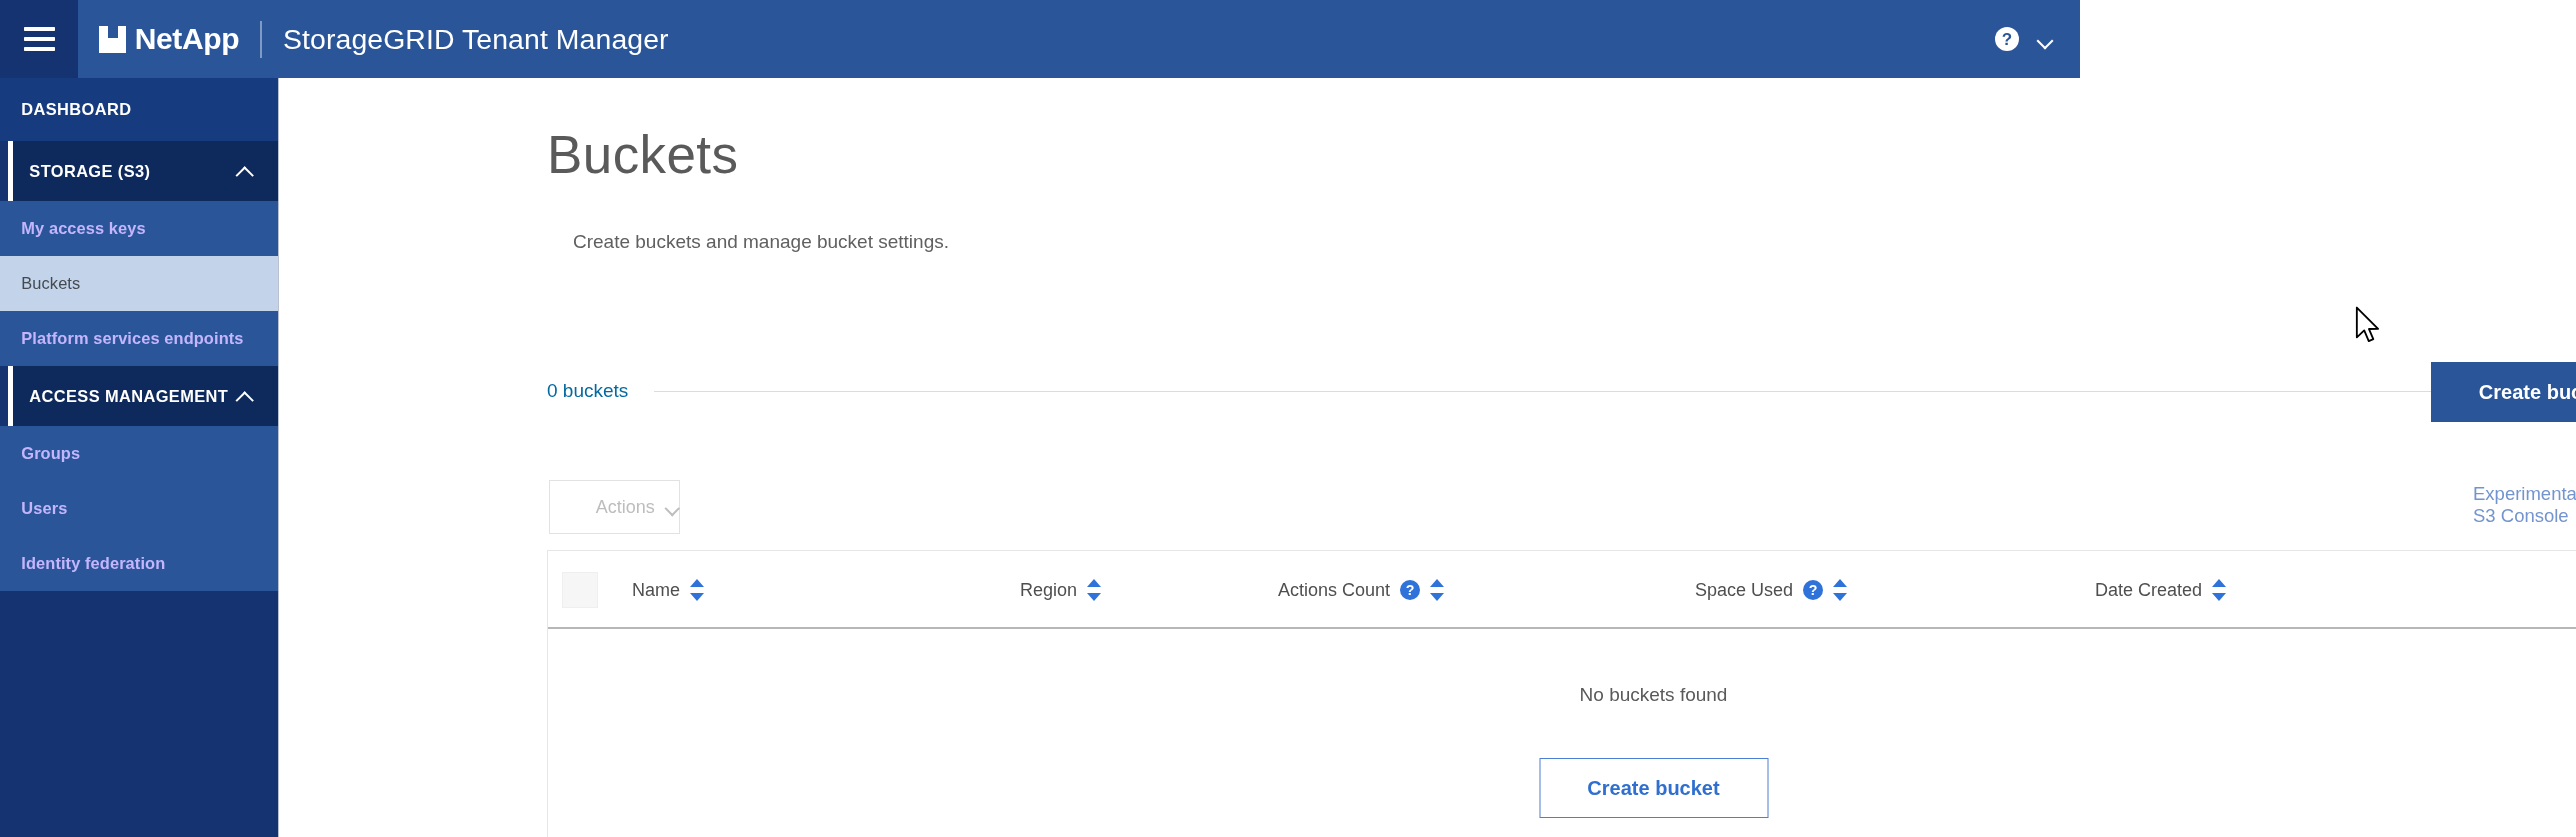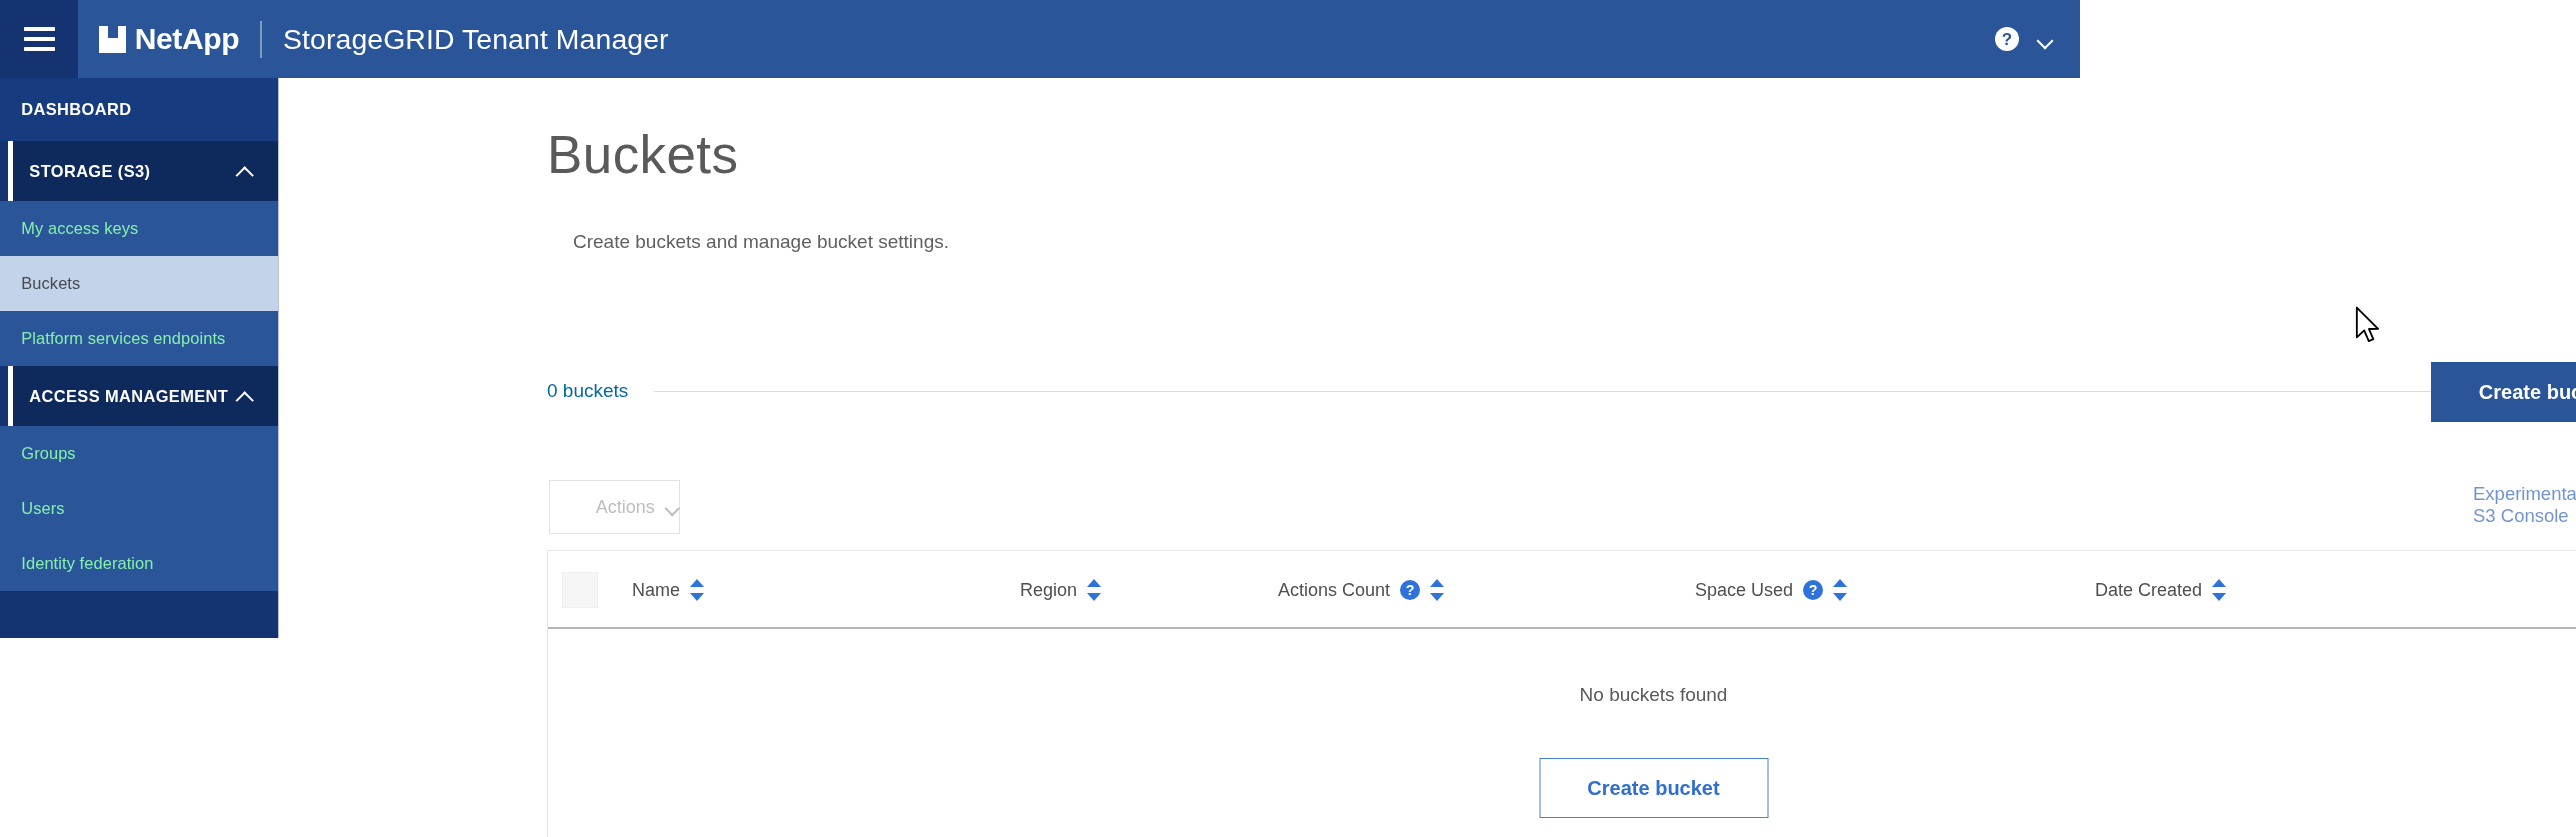--- a/index.html
+++ b/index.html
@@ -66,21 +66,21 @@
   .chev-down-white::before {
     content: ""; position: absolute; left: 1.4px; top: 0;
     width: 10px; height: 10px;
     border-right: 2.8px solid #ffffff; border-bottom: 2.8px solid #ffffff;
     transform: rotate(45deg);
   }
 
   
   .sidebar {
     position: absolute; left: 0; top: 78px;
-    width: 279px; height: 560px;
+    width: 279px; height: 760px;
     background: #143370;
     border-right: 1.4px solid #b9c0cf;
   }
   .nav-section-head {
     position: relative;
     height: 51px;
     display: flex; align-items: center;
     padding-left: 21.3px; padding-right: 24px;
     color: #ffffff;
     font-size: 16.4px; font-weight: bold;
@@ -98,21 +98,21 @@
   .nav-section-head .caret-up::before {
     content: ""; position: absolute; left: 2.1px; top: 2.8px;
     width: 11.4px; height: 11.4px;
     border-left: 2.8px solid #ffffff; border-top: 2.8px solid #ffffff;
     transform: rotate(45deg);
   }
 
   .nav-item {
     height: 55px; display: flex; align-items: center;
     padding-left: 21.3px;
-    color: #86efac; font-size: 16.4px; font-weight: normal;
+    color: #c4b5fd; font-size: 16.4px; font-weight: bold;
     background: #2a5699;
     letter-spacing: 0.1px;
   }
   .nav-item.active {
     background: #c3d3ea; color: #444a50; font-weight: normal;
   }
 
   
   .main {
     position: absolute; left: 280px; top: 78px;

